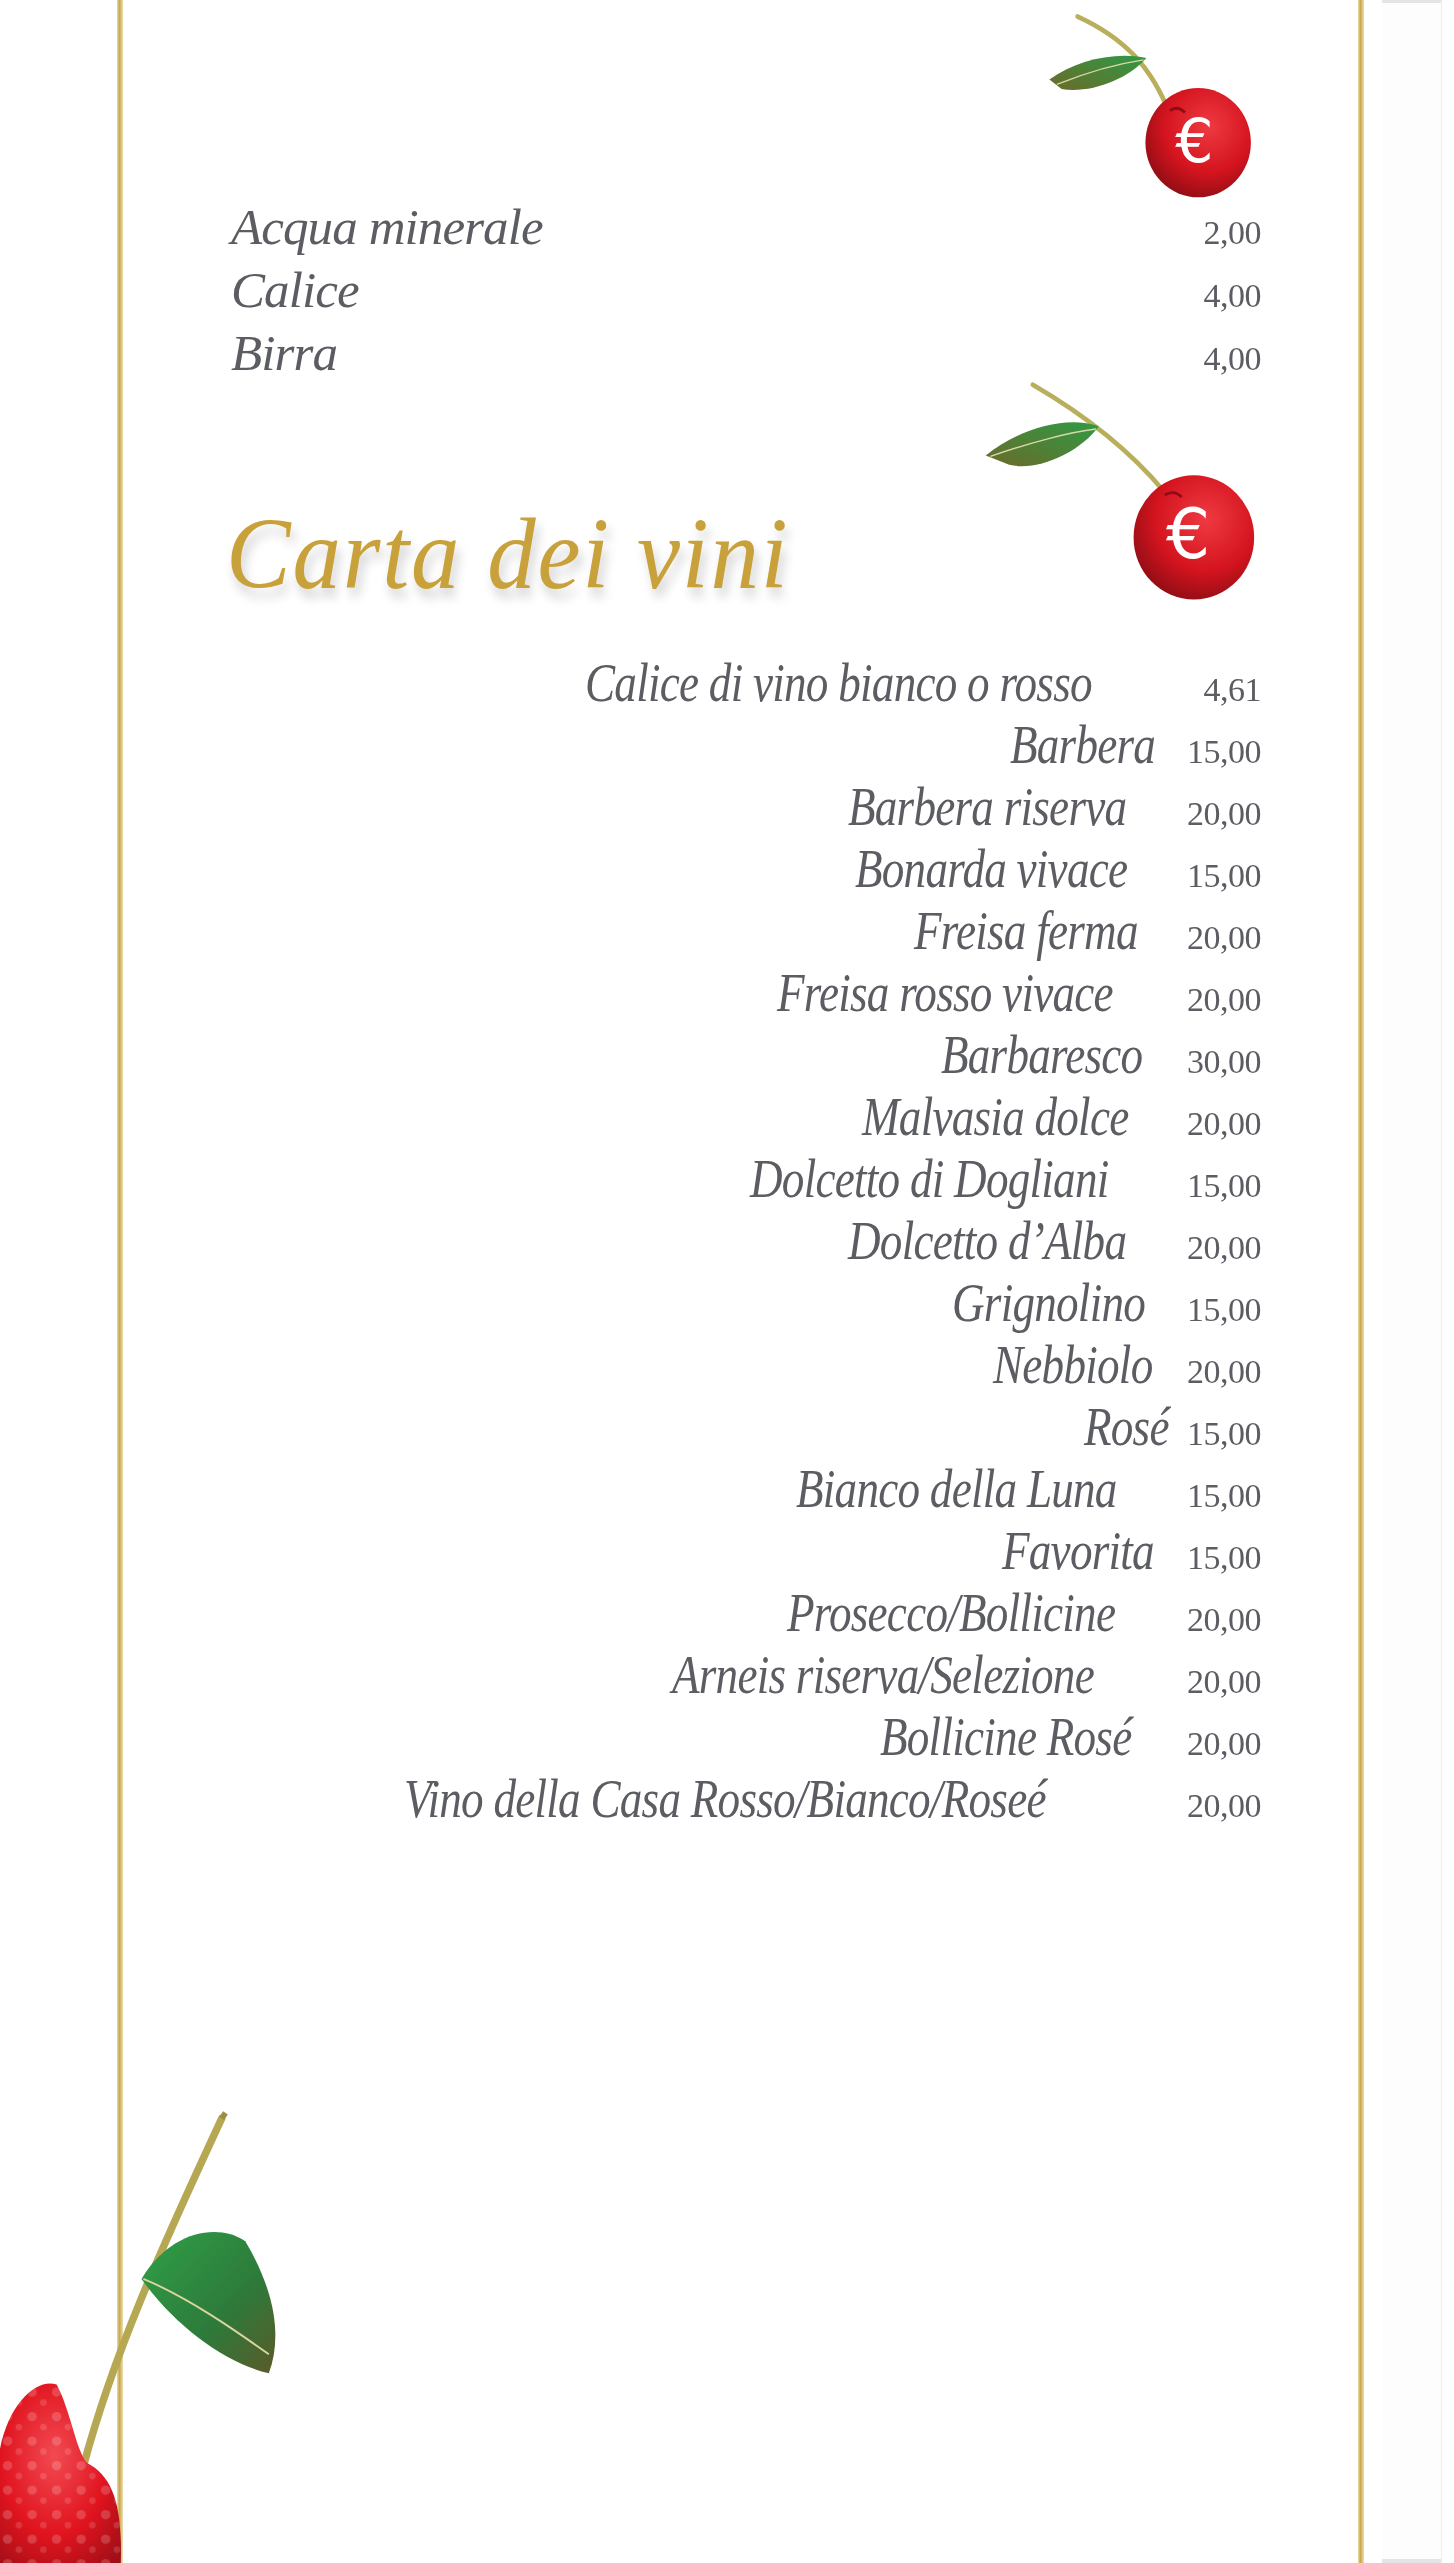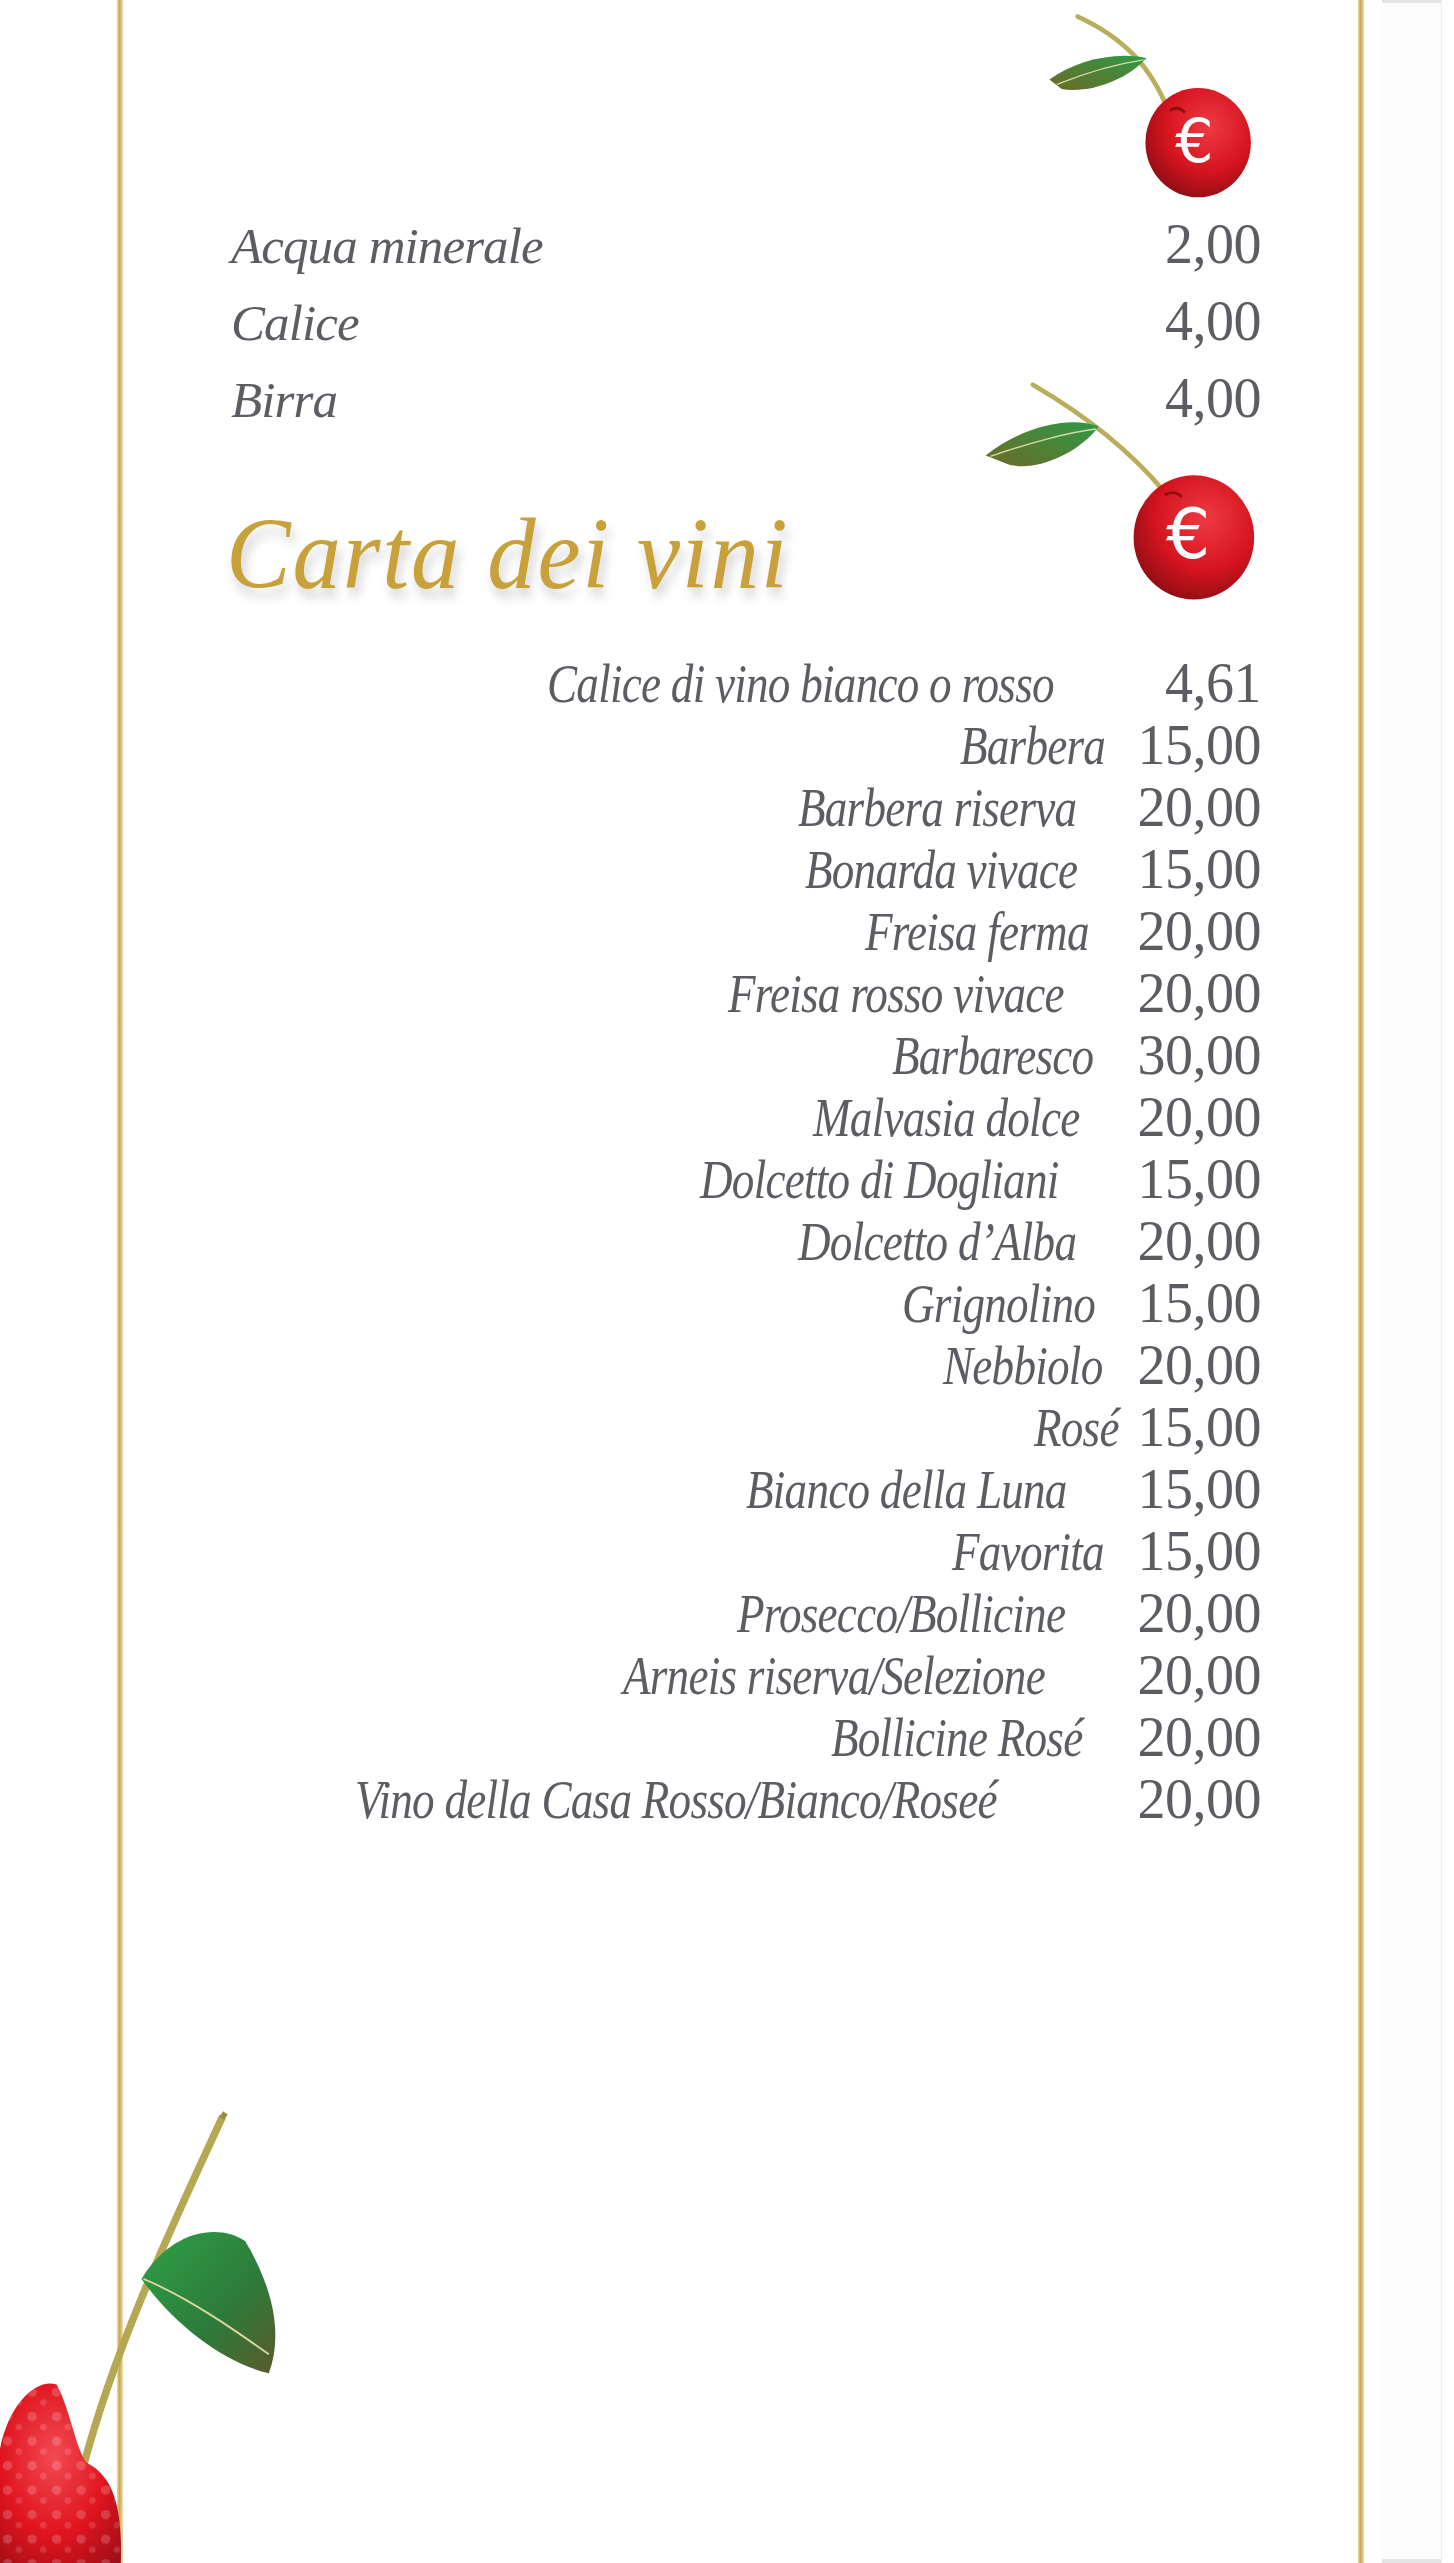--- a/index.html
+++ b/index.html
@@ -11,24 +11,24 @@
          background:linear-gradient(90deg,#e8dcb0,#c9a84e 40%,#d6b868 60%,#eadfb8); }
   .side-strip { position:absolute; left:1382px; top:0; width:59px; height:2563px;
          background:#fdfdfd; border-right:1.9px solid #eeeeee; }
   .side-strip .tab-top { position:absolute; left:0; top:0; width:59px; height:2.8px; background:#e4e4e4; }
   .side-strip .tab-bot { position:absolute; left:0; bottom:0; width:59px; height:3.8px; background:#e4e4e4; }
 
   .list { position:absolute; left:231px; width:1030px; }
   .row { display:flex; justify-content:space-between; align-items:baseline;
          color:#5b5d62; font-style:italic; }
   .row .name { font-size:49px; letter-spacing:-0.9px; }
-  .row .price { font-style:normal; font-size:56px; letter-spacing:-0.5px; color:#5b5d62; }
+  .row .price { font-style:normal; font-size:34px; letter-spacing:-0.5px; color:#5b5d62; }
 
   .drinks { top:198px; }
-  .drinks .row { height:63px;margin-top:14px; }
+  .drinks .row { height:63px; }
   .drinks .row .name { font-size:51px; }
 
   .wines { top:651px; }
   .wines .row { height:62px;justify-content:flex-end; }
   .wines .row .name { transform:scaleX(0.82); transform-origin:left center; display:inline-block; font-size:55px; }
 
   .title { position:absolute; left:226px; top:495px; font-size:102px; font-style:italic;
            color:#c9a13a; letter-spacing:1.9px;
            text-shadow: 3.8px 9.4px 11.3px rgba(0,0,0,0.18); transform:scaleX(0.95); transform-origin:left; }
 

